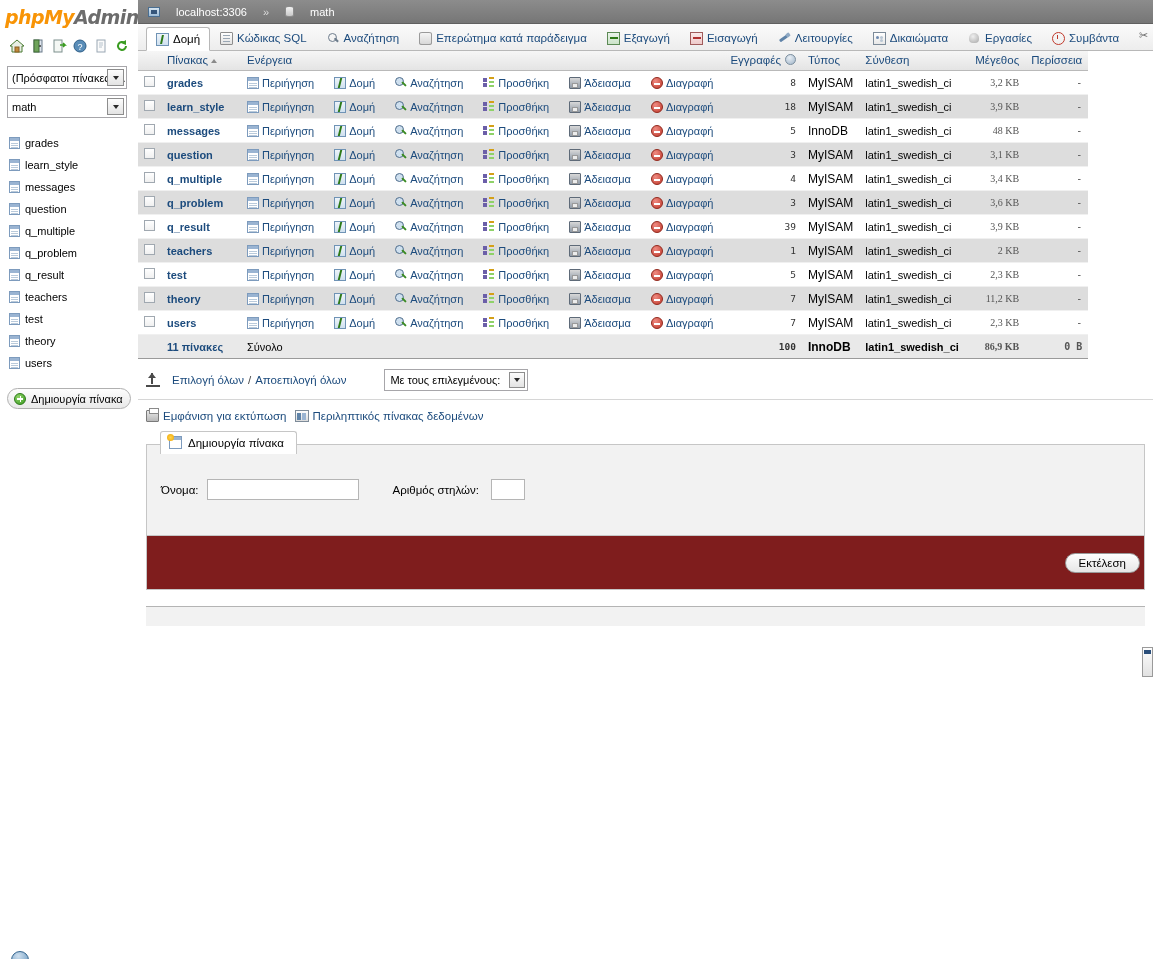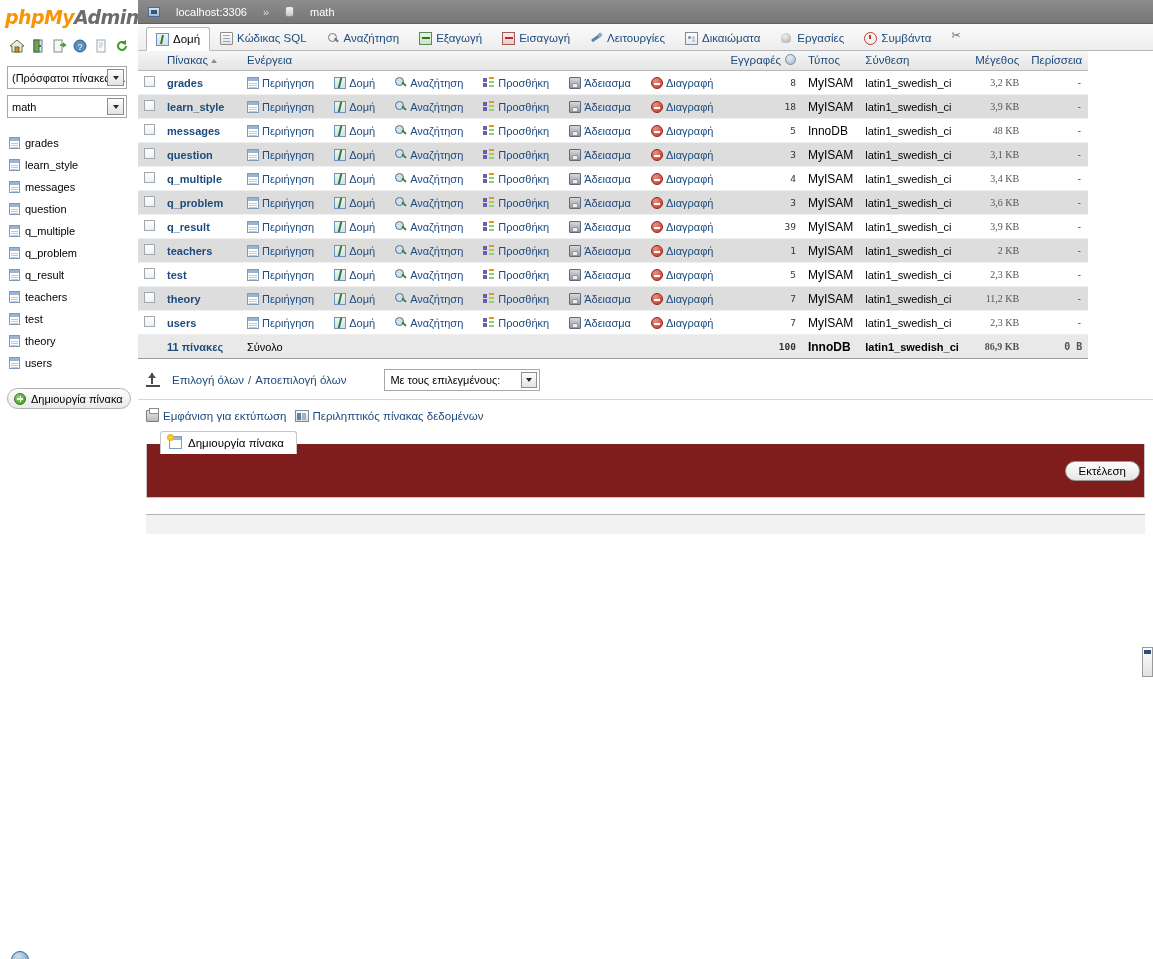--- a/index.html
+++ b/index.html
@@ -298,21 +298,21 @@
     width: 1015px;
   }
   .witharrow {
     display:inline-block; width:14px;height:14px;position:relative;
   }
   .witharrow::before{content:"";position:absolute;left:5px;top:0;width:2px;height:11px;background:#4a4a4a;}
   .witharrow::after{content:"";position:absolute;left:2px;top:0;border-left:4px solid transparent;border-right:4px solid transparent;border-bottom:5px solid #4a4a4a;}
   .underline {position:absolute;left:0;bottom:0;width:14px;height:2px;background:#4a4a4a;}
   #selrow .lnk { color:#1c4b7d; font-size:11.5px; cursor:pointer;}
   .wselect {
-    width: 156px; height: 22px;
+    width: 144px; height: 22px;
     border: 1px solid #a7a6aa; background:#fff;
     display:flex; align-items:center; padding-left:5px;
     font-size:11px; position: relative; cursor:pointer;
   }
   .wselect .arrowbtn {
     position:absolute; right:2px; top:2px; width:16px;height:16px;
     border:1px solid #8d8d8d; background:linear-gradient(#fdfdfd,#e3e3e3);
     display:flex;align-items:center;justify-content:center;
   }
   .wselect .arrowbtn i {
@@ -540,20 +540,24 @@
         </div>
         <div class="tab">
           <span class="ti ico-sql"></span>
           <span>Κώδικας SQL</span>
         </div>
         <div class="tab">
           <span class="ti ico-search"></span>
           <span>Αναζήτηση</span>
         </div>
         <div class="tab">
+          <span class="ti ico-query"></span>
+          <span>Επερώτημα κατά παράδειγμα</span>
+        </div>
+        <div class="tab">
           <span class="ti ico-export"></span>
           <span>Εξαγωγή</span>
         </div>
         <div class="tab">
           <span class="ti ico-import"></span>
           <span>Εισαγωγή</span>
         </div>
         <div class="tab">
           <span class="ti ico-ops"></span>
           <span>Λειτουργίες</span>
@@ -1031,20 +1035,28 @@
       <span class="lnk">Εμφάνιση για εκτύπωση</span>
       <span class="ico-datadict"></span>
       <span class="lnk">Περιληπτικός πίνακας δεδομένων</span>
     </div>
 
     <div id="createpanel">
       <div id="cp-legend">
         <span class="ico-newtable"></span>
         <span>Δημιουργία πίνακα</span>
       </div>
+      <div id="cp-body">
+        <div class="fieldrow">
+          <label>Όνομα:</label>
+          <input class="inp" id="inp-name" type="text" value="" style="">
+          <label>Αριθμός στηλών:</label>
+          <input class="inp" id="inp-cols" type="text" value="" style="">
+        </div>
+      </div>
       <div id="cp-footer">
         <button class="btn">Εκτέλεση</button>
       </div>
     </div>
 
     <div id="afterbar"></div>
     <div id="rightwidget"></div>
   </div>
 </div>
 

